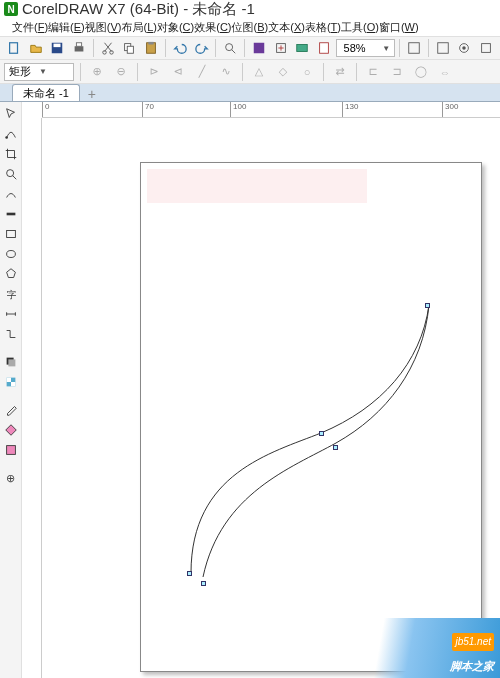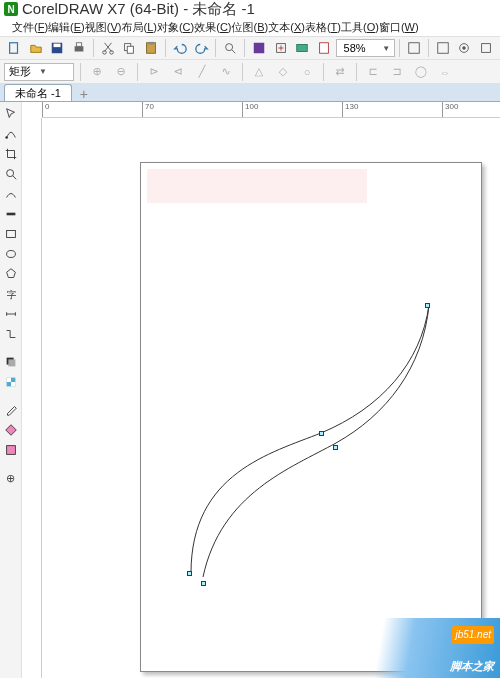--- a/index.html
+++ b/index.html
@@ -15,39 +15,39 @@
 .tbtn svg { width: 14px; height: 14px; }
 .sep { width: 1px; height: 18px; background: #ccc; margin: 0 2px; }
 .zoom-box { display: flex; align-items: center; border: 1px solid #bbb; background: #fff; height: 18px; width: 60px; padding: 0 4px; }
 .zoom-box span { flex: 1; font-size: 11px; }
 .zoom-box .dd { width: 10px; font-size: 8px; color: #555; }
 .propbar { height: 24px; display: flex; align-items: center; padding: 0 4px; gap: 4px; background: #f4f4f4; border-bottom: 1px solid #e0e0e0; }
 .shape-dd { display: flex; align-items: center; border: 1px solid #bbb; background: #fff; height: 18px; width: 70px; padding: 0 4px; }
 .shape-dd span { flex: 1; }
 .shape-dd .dd { width: 10px; font-size: 8px; color: #555; }
 .tabbar { height: 18px; background: #d6e3f0; display: flex; align-items: flex-end; padding: 0 4px; border-bottom: 1px solid #9ab; }
-.tab { background: #fff; border: 1px solid #9ab; border-bottom: none; padding: 2px 10px; font-size: 11px; border-radius: 3px 3px 0 0; height: 17px; display: flex; align-items: center; }
+.tab { background: #fff; border: 1px solid #9ab; border-bottom: none; padding: 2px 10px; font-size: 11px; border-radius: 3px 3px 0 0; height: 17px; display: flex; align-items: center; margin-left: 8px; }
 .tab-add { width: 16px; height: 14px; margin-left: 4px; color: #888; font-size: 14px; display: flex; align-items: center; justify-content: center; cursor: pointer; }
 .workspace { position: absolute; top: 102px; left: 0; right: 0; bottom: 0; background: #fff; display: flex; }
 .toolbox { width: 22px; background: #f4f4f4; border-right: 1px solid #e0e0e0; padding: 2px 0; }
 .tool { width: 20px; height: 20px; display: flex; align-items: center; justify-content: center; color: #444; cursor: pointer; margin: 0 auto; }
 .tool svg { width: 14px; height: 14px; }
 .toolbox .gap { height: 8px; }
 .canvas-area { flex: 1; position: relative; background: #fff; overflow: hidden; }
 .ruler-h { position: absolute; top: 0; left: 20px; right: 0; height: 16px; background: #fff; border-bottom: 1px solid #ccc; }
 .ruler-h .tick { position: absolute; top: 0; height: 100%; border-left: 1px solid #999; font-size: 8px; color: #666; padding-left: 2px; }
 .ruler-v { position: absolute; top: 16px; left: 0; width: 20px; bottom: 0; background: #fff; border-right: 1px solid #ccc; }
 .page { position: absolute; top: 60px; left: 118px; width: 342px; height: 510px; background: #fff; border: 1px solid #888; box-shadow: 3px 3px 4px rgba(0,0,0,0.25); }
 .pink { position: absolute; top: 6px; left: 6px; width: 220px; height: 34px; background: #fdeff0; }
 .curve { position: absolute; top: 130px; left: 20px; width: 300px; height: 300px; }
 .node { position: absolute; width: 5px; height: 5px; border: 1px solid #336; background: #aef; }
 .wm { position: absolute; right: 0; bottom: 0; width: 150px; height: 60px; overflow: hidden; }
 .wm .grad { position: absolute; bottom: 0; right: 0; width: 200px; height: 60px; background: linear-gradient(100deg, transparent 40%, #8ac4f0 55%, #3a9ad8 100%); }
 .wm .txt { position: absolute; bottom: 4px; right: 6px; color: #fff; font-size: 13px; font-weight: bold; font-style: italic; text-align: right; line-height: 16px; }
-.wm .site { font-size: 10px; font-weight: normal; background: #f90; color: #fff; padding: 1px 3px; border-radius: 2px; display: inline-block; margin-bottom: 14px; }
+.wm .site { font-size: 10px; font-weight: normal; background: #f90; color: #fff; padding: 1px 3px; border-radius: 2px; display: inline-block; margin-bottom: 7px; }
 .disabled { opacity: 0.4; }
 </style>
 </head>
 <body>
 
 <div class="titlebar">
   <span class="logo">N</span>
   <span class="title">CorelDRAW X7 (64-Bit) - 未命名 -1</span>
 </div>
 
@@ -306,21 +306,21 @@
         </svg>
       </div>
     <div class="gap"></div>
     <div class="tool">⊕</div>
   </div>
 
   <div class="canvas-area">
     <div class="ruler-h">
       <div class="tick" style="left:0">0</div>
       <div class="tick" style="left:100px">70</div>
-      <div class="tick" style="left:200px">100</div>
+      <div class="tick" style="left:188px">100</div>
       <div class="tick" style="left:300px">130</div>
       <div class="tick" style="left:400px">300</div>
     </div>
     <div class="ruler-v"></div>
 
     <div class="page">
       <div class="pink"></div>
       <svg class="curve" viewBox="0 0 300 300">
         <path d="M 30 280 C 30 180, 110 160, 160 140 C 220 115, 260 70, 268 12" fill="none" stroke="#333" stroke-width="1"></path>
         <path d="M 42 284 C 60 200, 130 175, 175 150 C 225 122, 262 75, 268 12" fill="none" stroke="#333" stroke-width="1"></path>

